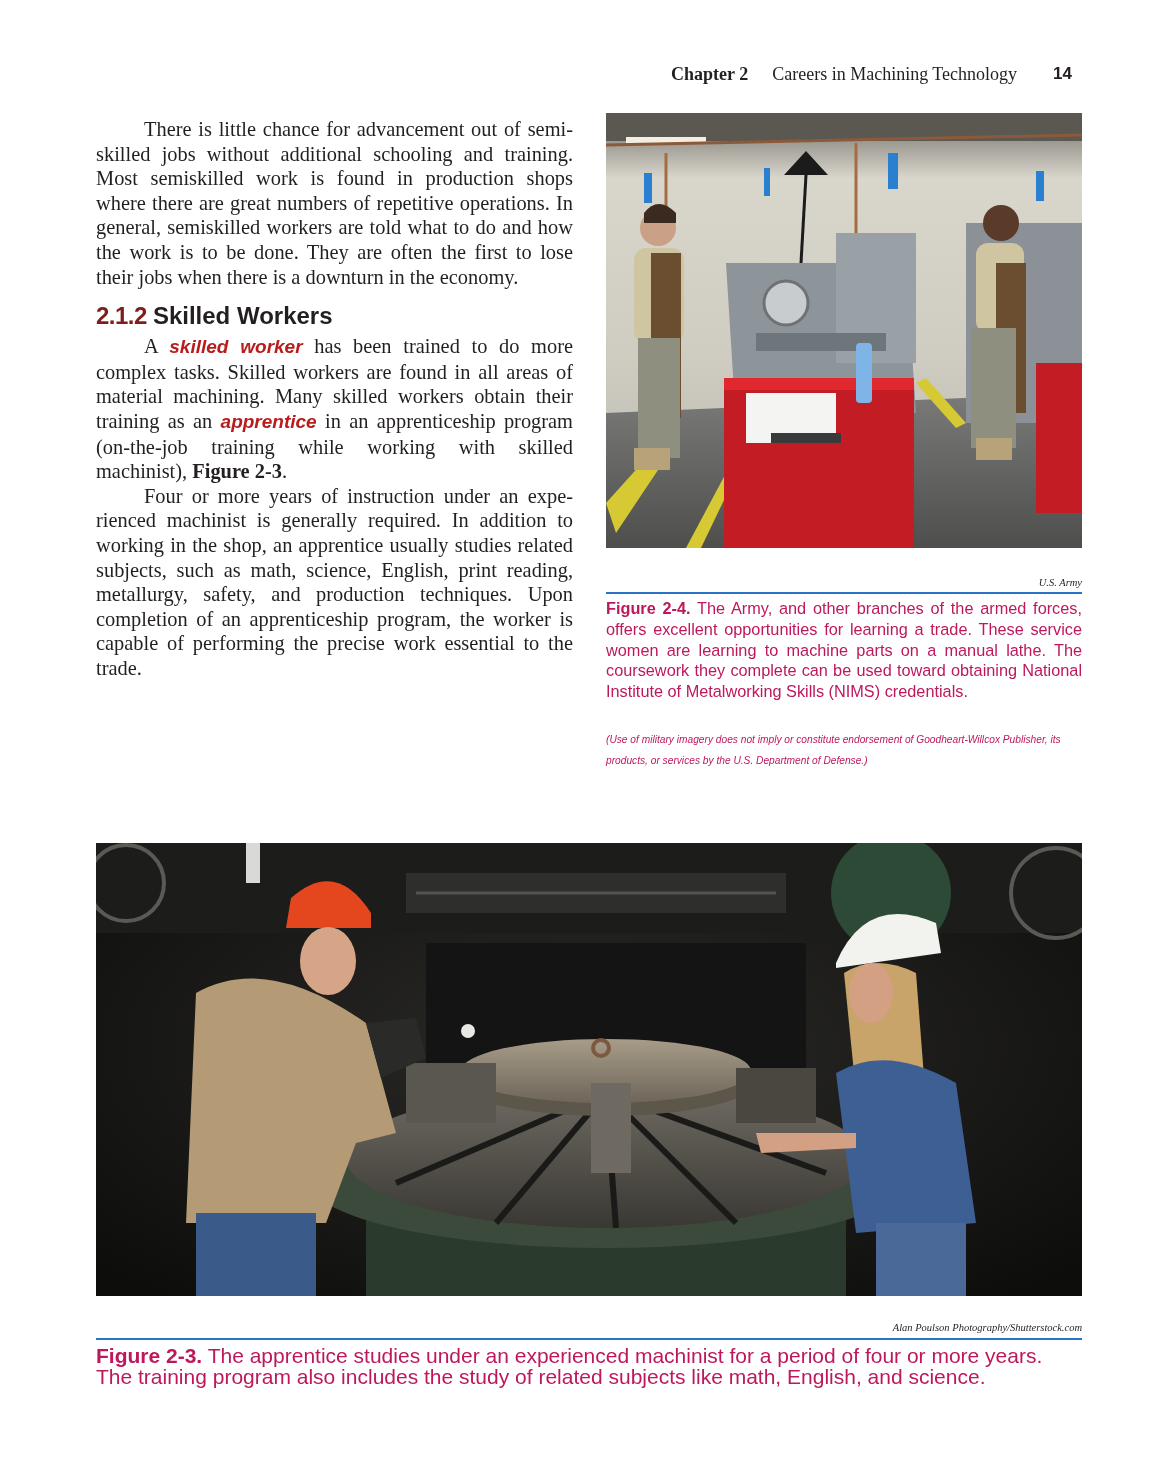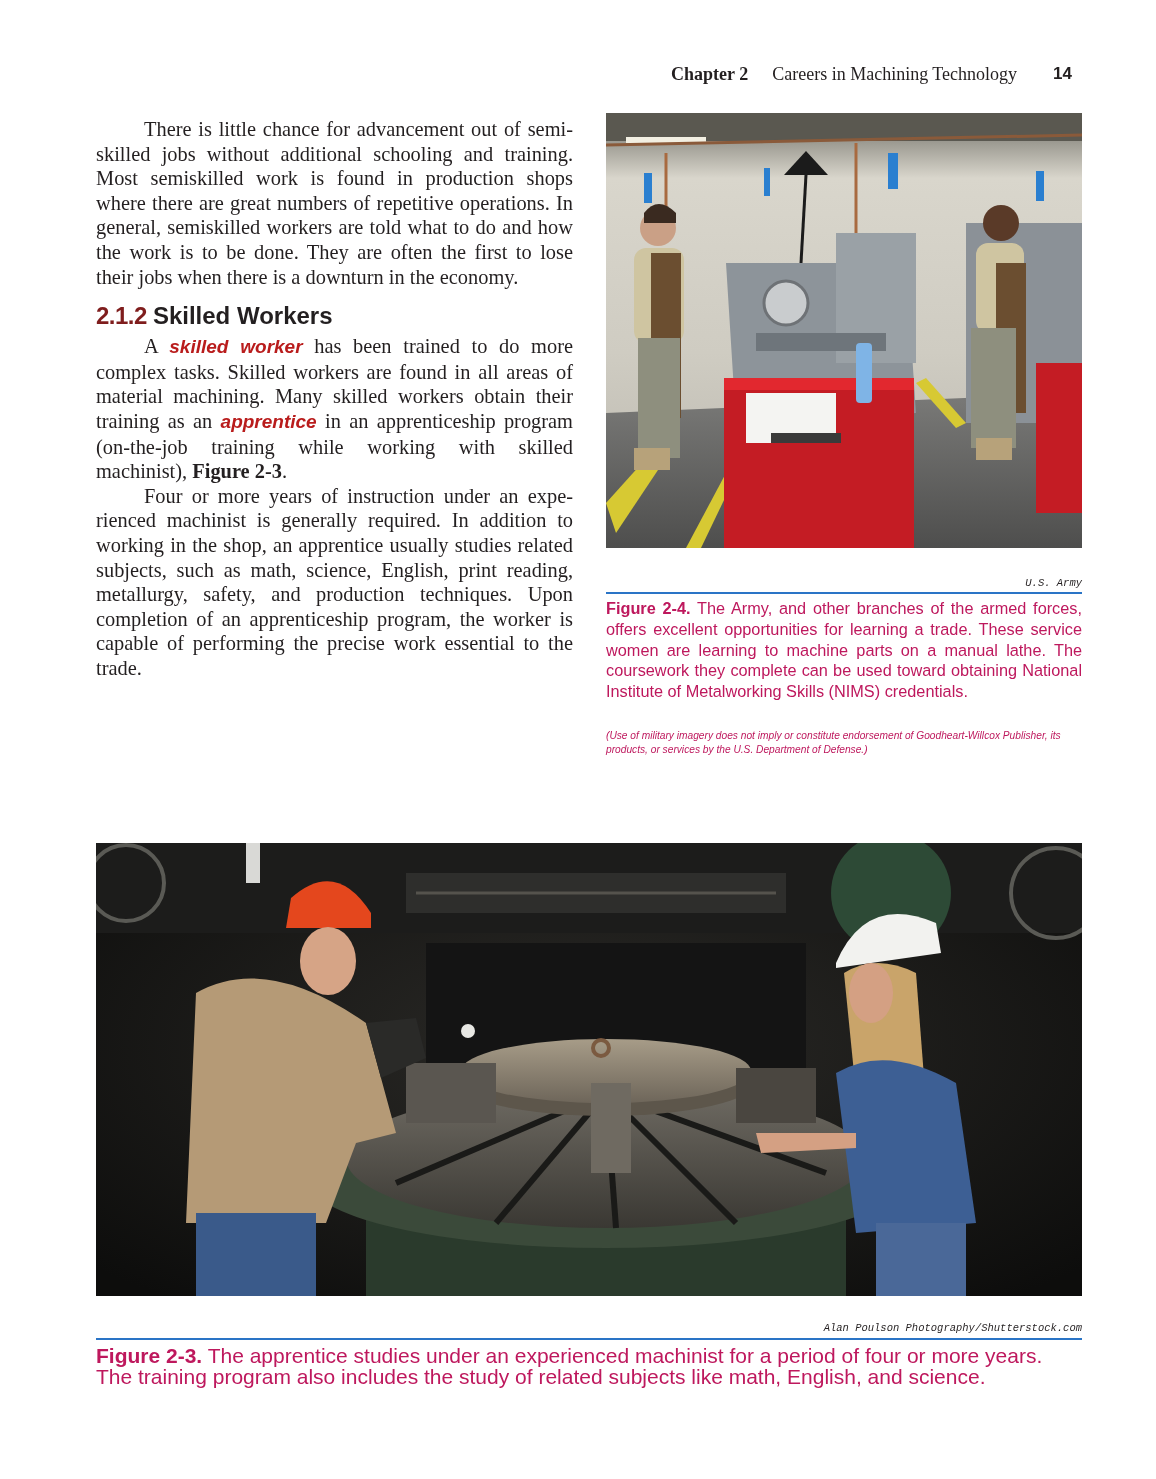--- a/index.html
+++ b/index.html
@@ -18,32 +18,32 @@
   .section-heading .num { color: #7f1d1d; margin-right: 6px; letter-spacing: -0.5px; }
   .term { font-family: "Liberation Sans", sans-serif; font-weight: bold; font-style: italic; color: #b91c1c; font-size: 19px; }
   .figref { font-weight: bold; }
 
   .photo { position: absolute; overflow: hidden; }
   .photo svg { display: block; width: 100%; height: 100%; }
 
   #fig24-photo { left: 606px; top: 113px; width: 476px; height: 435px; }
   #fig23-photo { left: 96px; top: 843px; width: 986px; height: 453px; }
 
-  .credit { position: absolute; font-family: Liberation Mono, monospace; font-style: italic; font-size: 10.5px; color: #231f20; text-align: right; }
+  .credit { position: absolute; font-family: Liberation Serif, serif; font-style: italic; font-size: 10.5px; color: #231f20; text-align: right; }
   #fig24-credit { left: 606px; top: 577px; width: 476px; }
   #fig23-credit { left: 96px; top: 1322px; width: 986px; }
 
   .rule { position: absolute; height: 2px; background: #2a74c6; }
   #fig24-rule { left: 606px; top: 592px; width: 476px; }
   #fig23-rule { left: 96px; top: 1338px; width: 986px; }
 
   .caption { position: absolute; font-family: "Liberation Sans", sans-serif; color: #be185d; }
   #fig24-caption { left: 606px; top: 598px; width: 476px; font-size: 16.3px; line-height: 20.8px; text-align: justify; }
   #fig24-caption .lbl, #fig23-caption .lbl { font-weight: bold; }
-  #fig24-note { left: 606px; top: 729px; width: 476px; font-size: 10.2px; line-height: 14px; font-style: italic; }
+  #fig24-note { left: 606px; top: 729px; width: 476px; font-size: 10.2px; line-height: 21px; font-style: italic; }
   #fig23-caption { left: 96px; top: 1345px; width: 986px; font-size: 21px; line-height: 21px; }
 </style>
 </head>
 <body>
 
 <div class="running-head">
   <span class="chap">Chapter 2</span>
   <span class="title">Careers in Machining Technology</span>
   <span class="pageno">14</span>
 </div>

